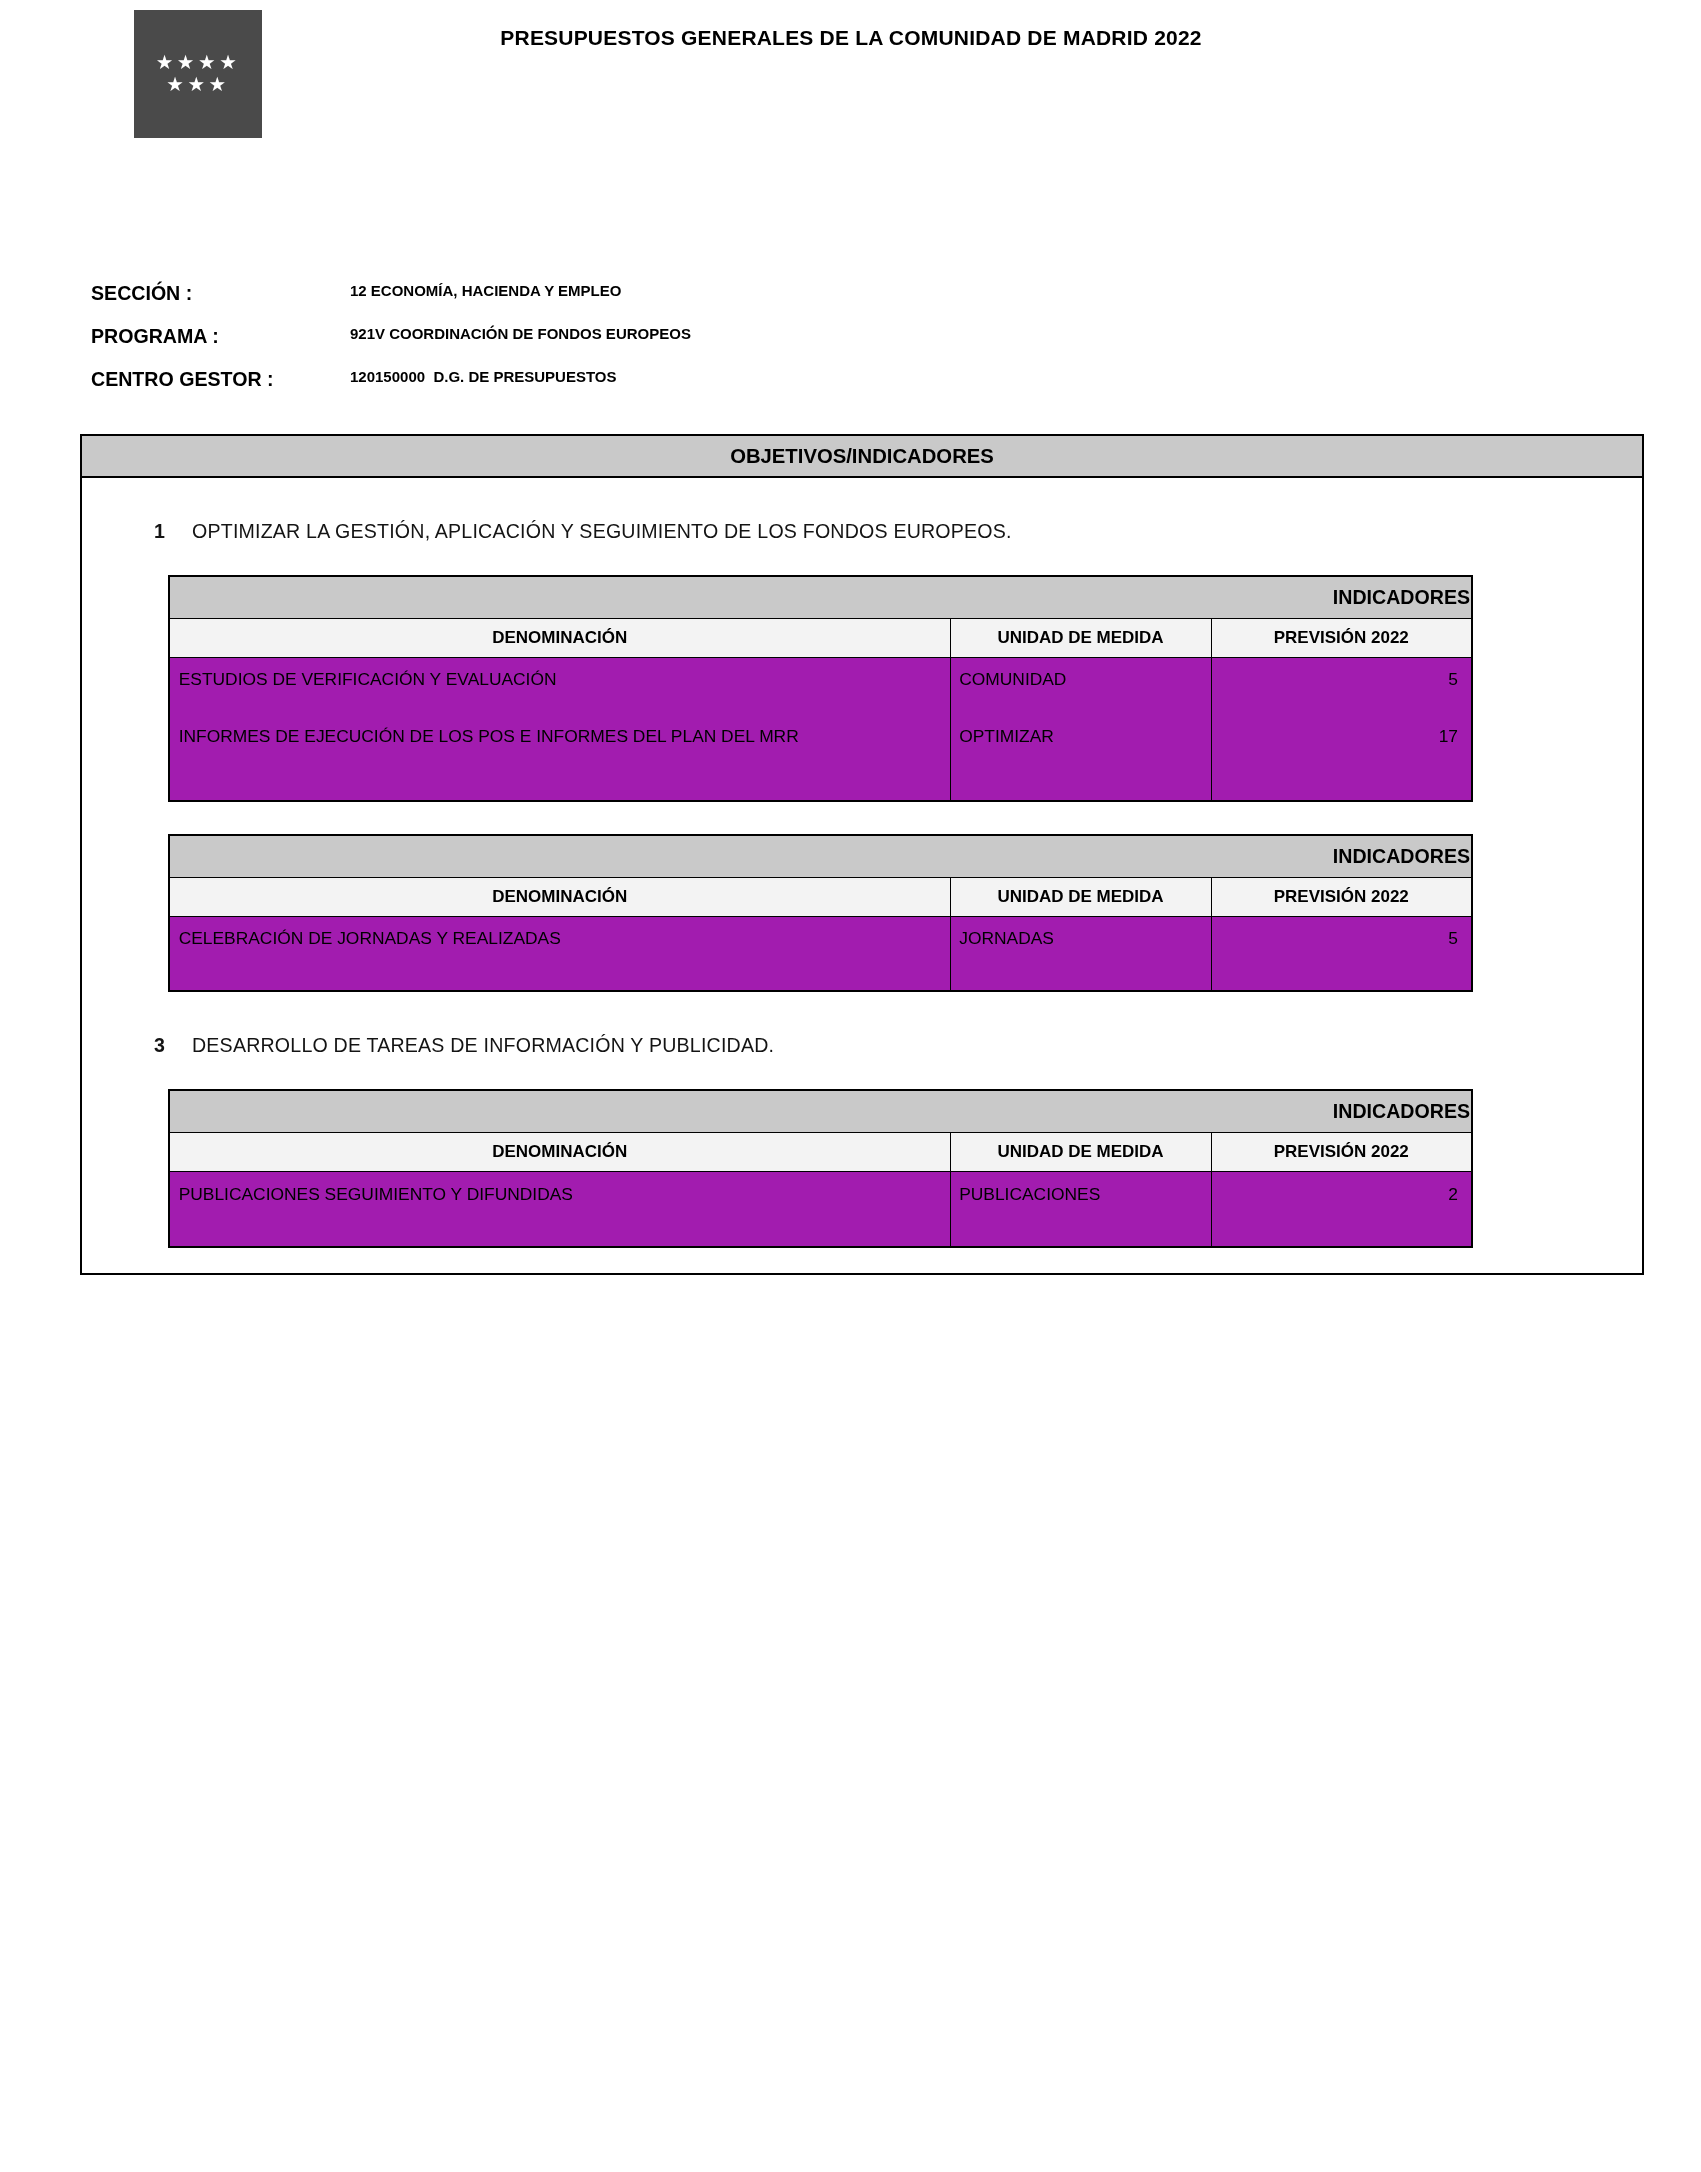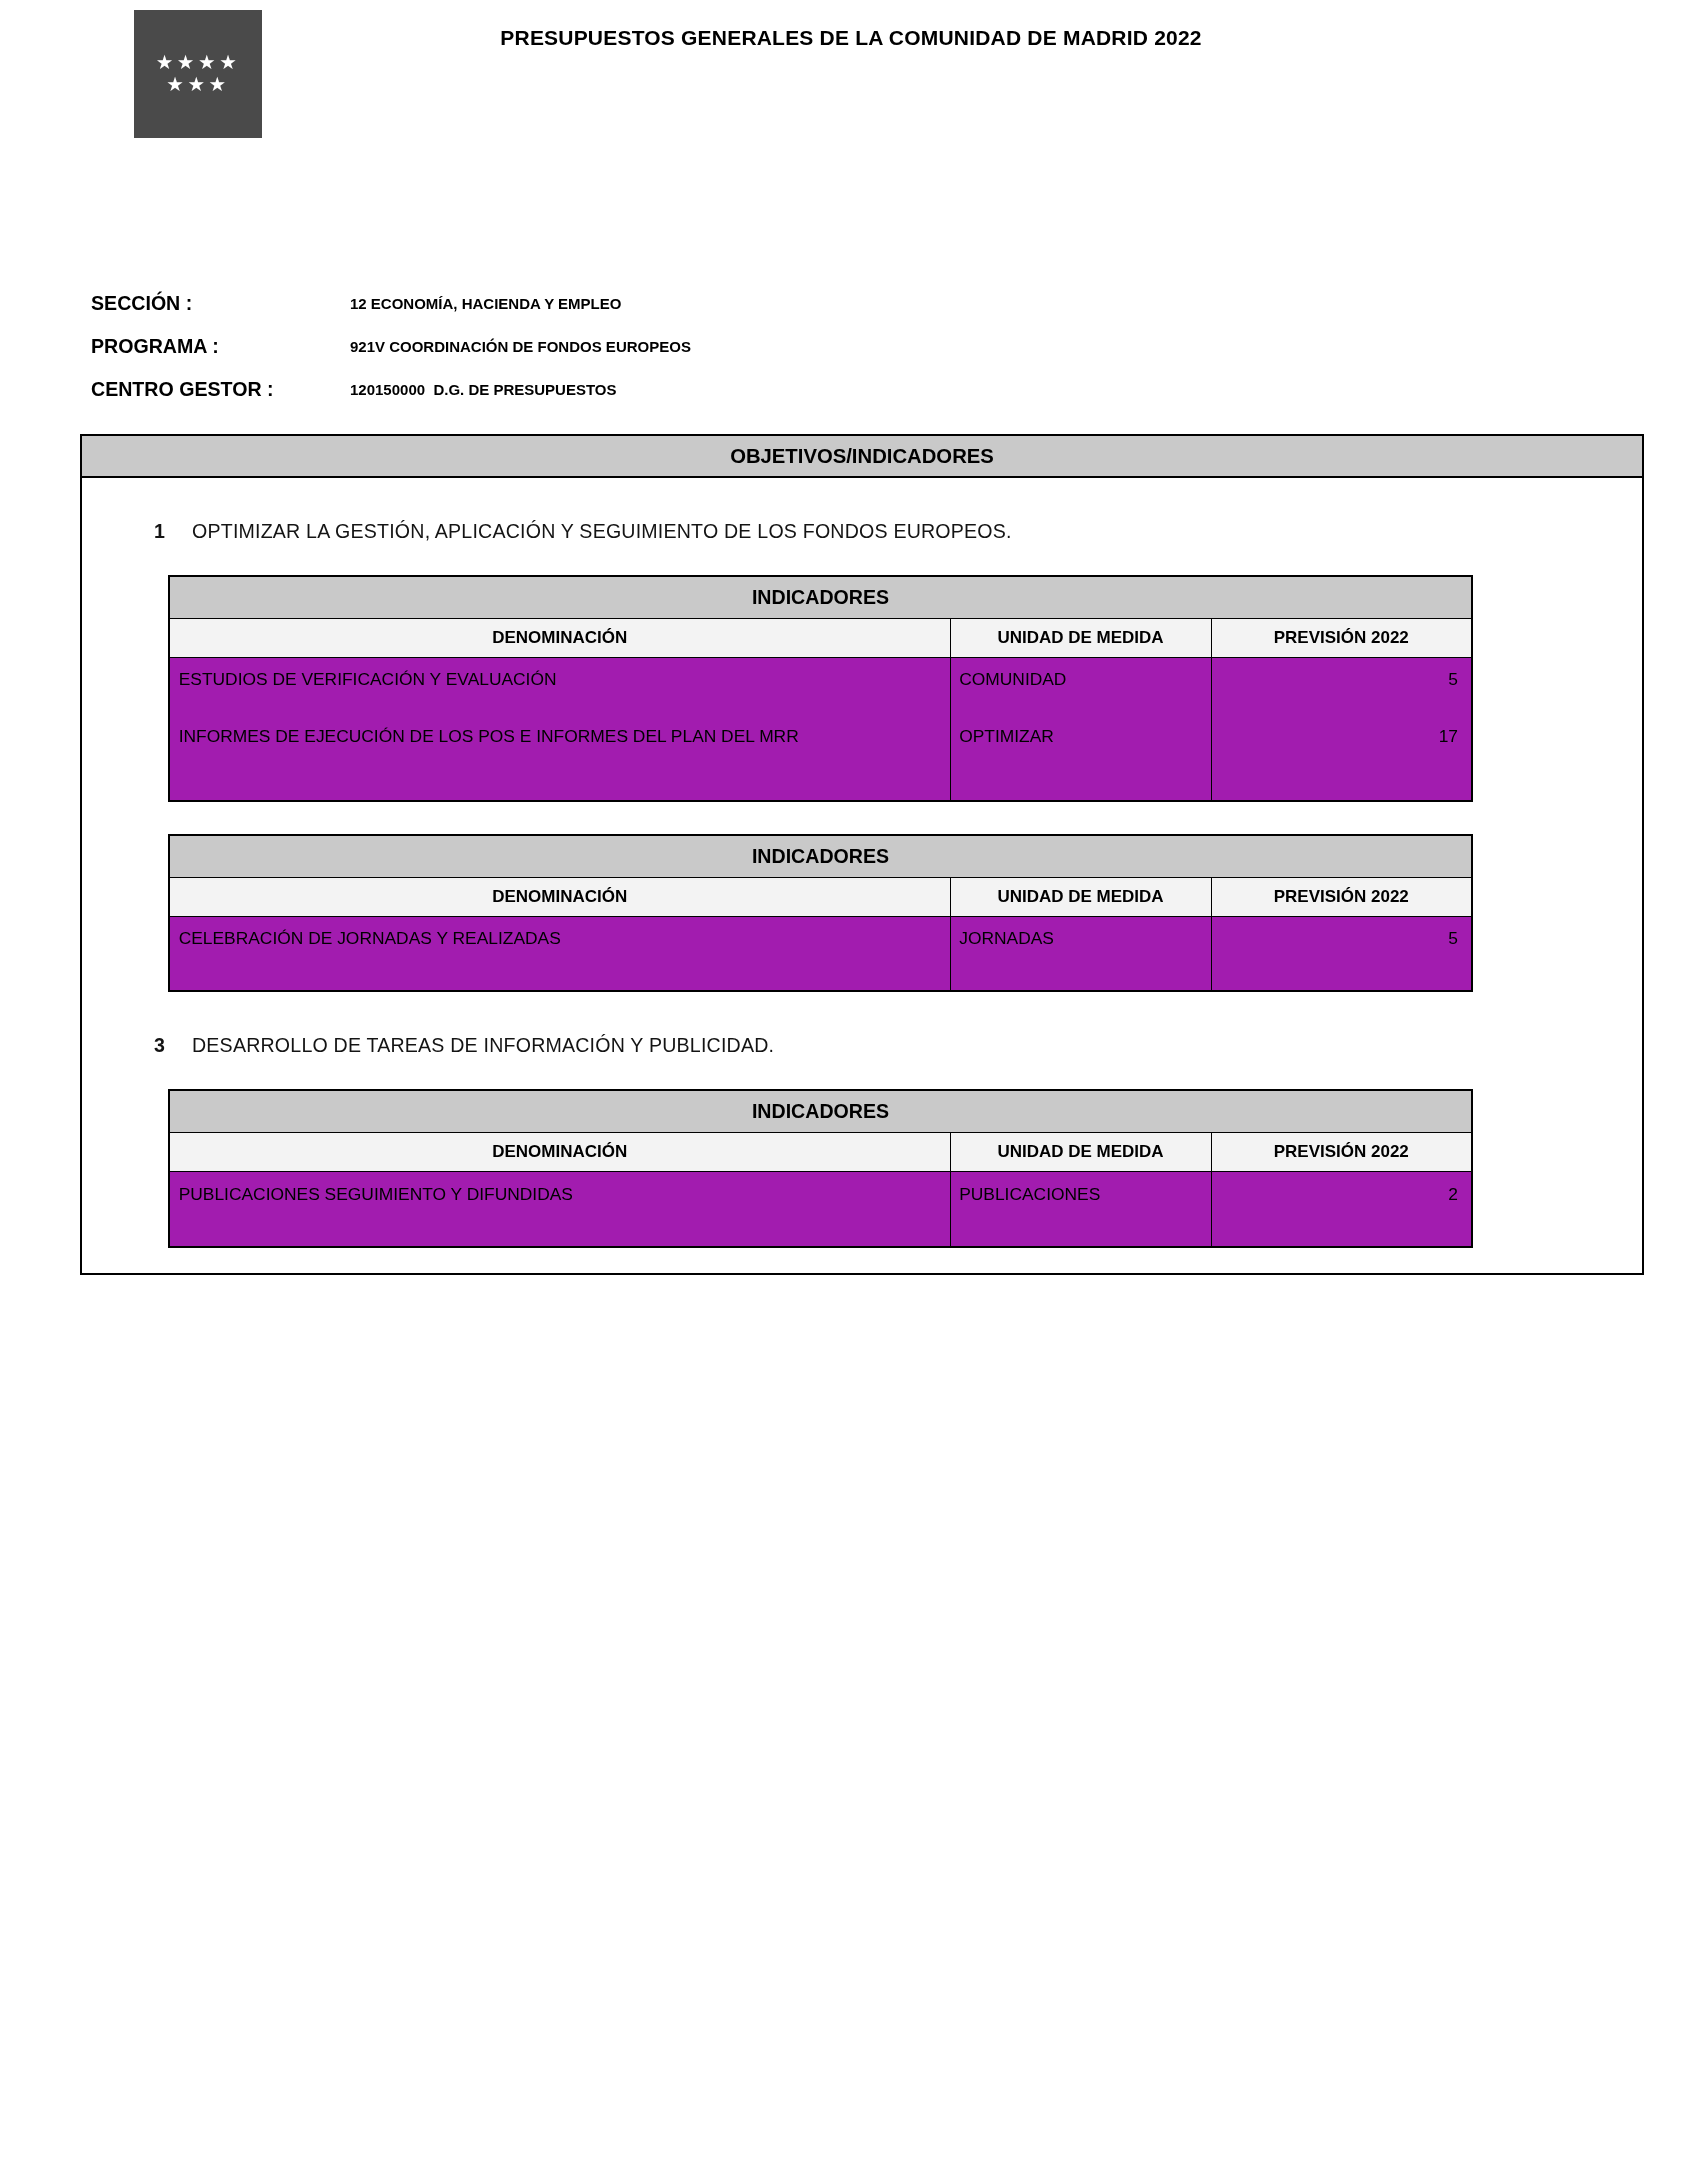--- a/index.html
+++ b/index.html
@@ -24,21 +24,21 @@
   .logo-stars { color: #ffffff; text-align: center; line-height: 1.12; }
   .stars-row { font-size: 19.6px; letter-spacing: 3.6px; white-space: nowrap; }
   .doc-title {
     margin: 0; padding-top: 26px;
     text-align: center;
     font-size: 21px; font-weight: 700; letter-spacing: 0.2px;
   }
 
   
   .meta { margin-top: 144px; padding-left: 91px; }
-  .meta-row { display: flex; align-items: center; height: 43px; }
+  .meta-row { display: flex; align-items: flex-start; height: 43px; }
   .meta-label { width: 259px; font-weight: 700; font-size: 19.6px; }
   .meta-value { font-weight: 700; font-size: 15px; white-space: pre-wrap; }
 
   
   .objectives-box {
     margin-left: 80px; margin-top: 22.5px;
     width: 1560px;
     border: 2.9px solid #000;
     padding-bottom: 25.4px;
     background: #ffffff;
@@ -61,21 +61,21 @@
   
   .ind-table {
     border-collapse: collapse; table-layout: fixed;
     margin: 32px 0 0 86px;
     width: 1303px;
     border: 2.2px solid #000;
   }
   .table-title-row th {
     background: #c9c9c9; height: 39px;
     font-size: 19.6px; font-weight: 700;
-    border: 1.5px solid #000; text-align: center;
+    border: 1.5px solid #000; text-align: right;
   }
   .col-head-row th {
     background: #f3f3f3; height: 36px;
     font-size: 17px; font-weight: 700;
     border: 1.5px solid #000; text-align: center;
   }
   .data-row td {
     border-left: 1.5px solid #000; border-right: 1.5px solid #000;
     vertical-align: top; padding-top: 11.6px;
     font-size: 17.4px; height: 61px;

